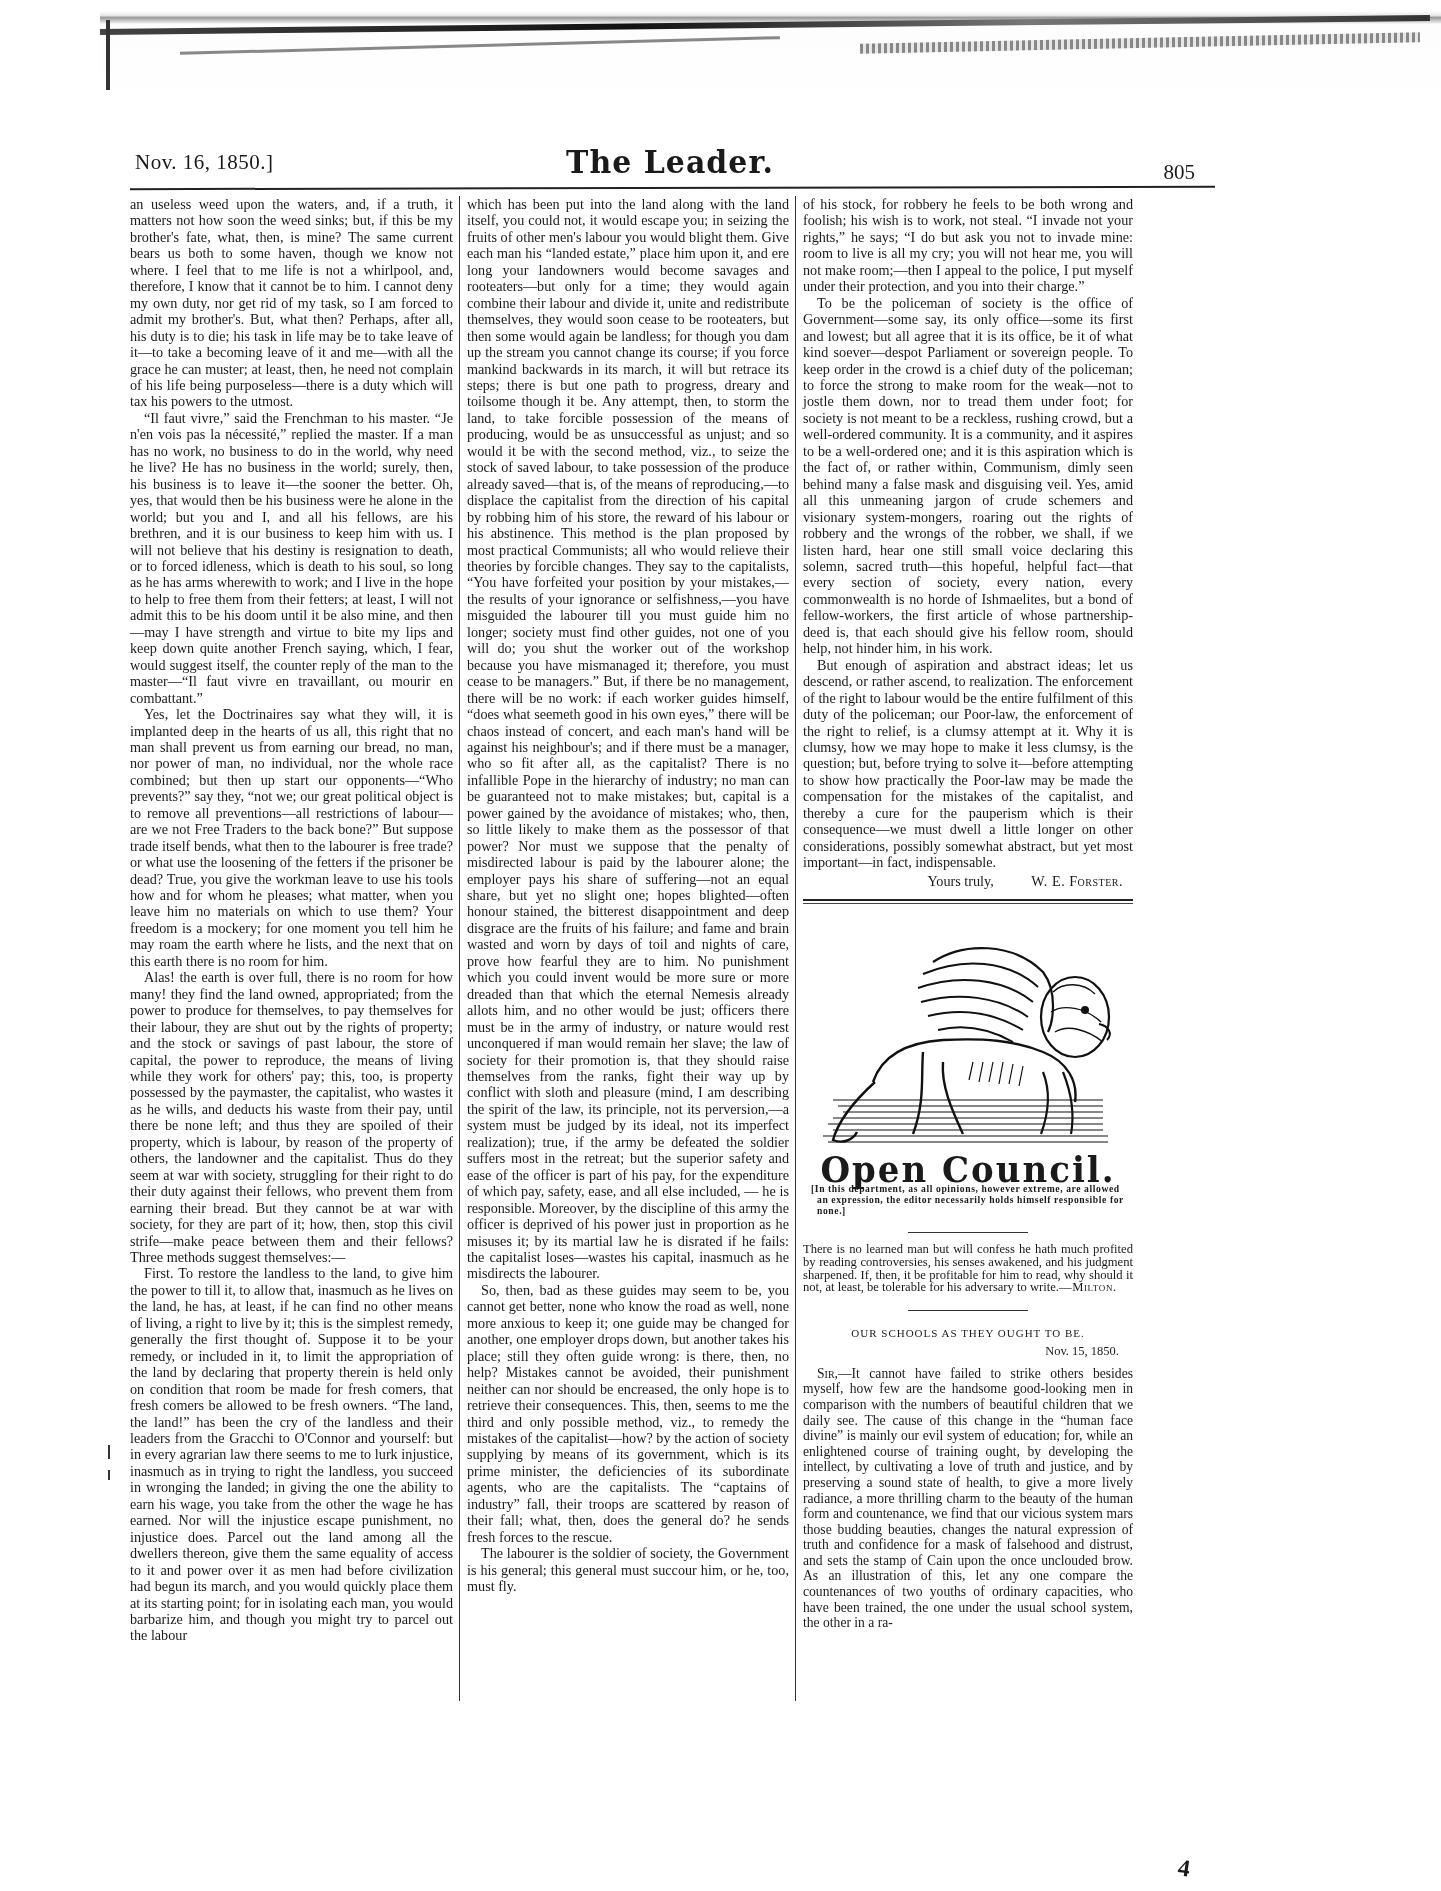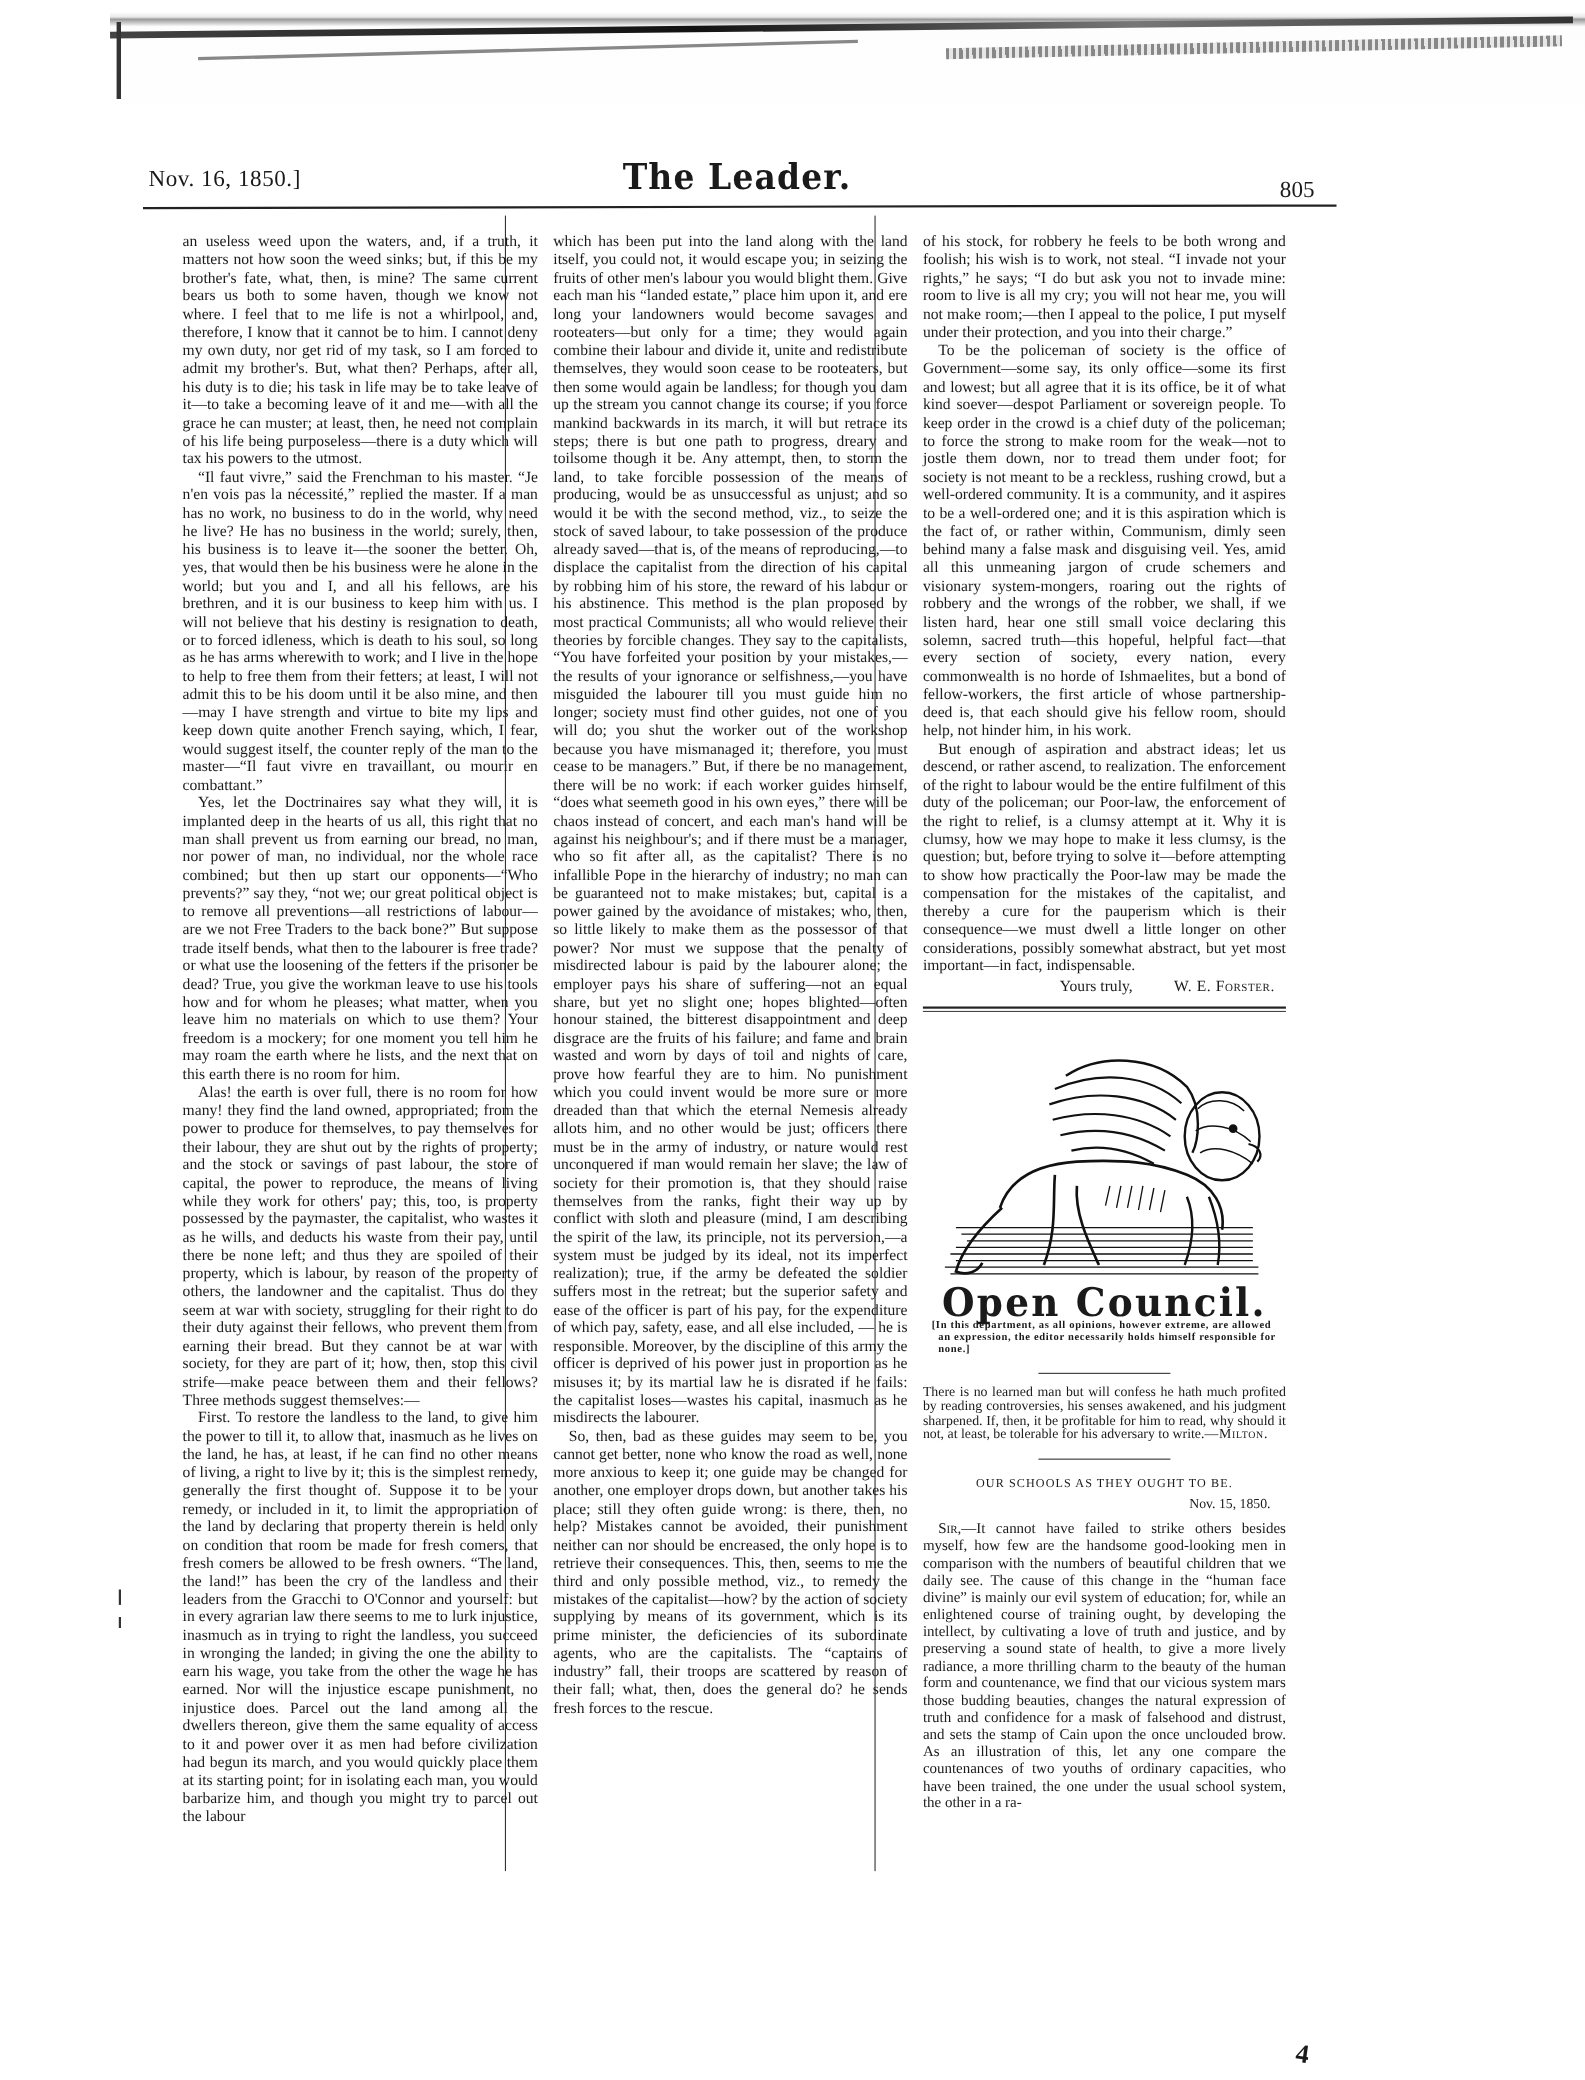--- a/index.html
+++ b/index.html
@@ -10,21 +10,21 @@
   .scan-streak.s2 { left: 180px; top: 44px; width: 600px; height: 3px; background: #888; transform: rotate(-1.5deg); }
   .scan-streak.s3 { left: 860px; top: 38px; width: 560px; height: 10px; background: repeating-linear-gradient(90deg,#555 0 3px,#ddd 3px 6px); transform: rotate(-1.2deg); opacity: .7; }
   .scan-streak.s4 { left: 106px; top: 20px; width: 4px; height: 70px; background: #333; }
 
   .masthead { position: absolute; left: 125px; top: 144px; width: 1090px; height: 36px; }
   .mast-date { position: absolute; left: 10px; top: 6px; font-size: 21px; letter-spacing: 0.5px; }
   .mast-title { position: absolute; left: 0; right: 0; top: 0; text-align: center; font-size: 30px; font-weight: bold; font-family: "DejaVu Serif", serif; letter-spacing: 1px; transform: scaleY(1.08); }
   .mast-page { position: absolute; right: 20px; top: 16px; font-size: 21px; }
   .mast-rule { position: absolute; left: 130px; top: 187px; width: 1085px; height: 2px; background: #222; transform: rotate(-0.12deg); }
 
-  .col { position: absolute; top: 212px; font-size: 14.2px; line-height: 16.45px; text-align: justify; hyphens: none; margin-left: 36px; }
+  .col { position: absolute; top: 196px; font-size: 14.2px; line-height: 16.45px; text-align: justify; hyphens: none; }
   .col p { margin: 0; text-indent: 0; }
   .col p.ind { text-indent: 14px; }
   .col1 { left: 130px; width: 323px; }
   .col2 { left: 467px; width: 322px; }
   .col3 { left: 803px; width: 330px; }
   .vrule { position: absolute; width: 1px; background: #333; top: 196px; }
   .vrule.v1 { left: 459px; height: 1505px; }
   .vrule.v2 { left: 795px; height: 1505px; }
 
   .sig { text-align: right; padding-right: 10px; margin-top: 2px !important; }
@@ -70,20 +70,21 @@
   <p>an useless weed upon the waters, and, if a truth, it matters not how soon the weed sinks; but, if this be my brother's fate, what, then, is mine? The same current bears us both to some haven, though we know not where. I feel that to me life is not a whirlpool, and, therefore, I know that it cannot be to him. I cannot deny my own duty, nor get rid of my task, so I am forced to admit my brother's. But, what then? Perhaps, after all, his duty is to die; his task in life may be to take leave of it—to take a becoming leave of it and me—with all the grace he can muster; at least, then, he need not complain of his life being purposeless—there is a duty which will tax his powers to the utmost.</p>
   <p class="ind">“Il faut vivre,” said the Frenchman to his master. “Je n'en vois pas la nécessité,” replied the master. If a man has no work, no business to do in the world, why need he live? He has no business in the world; surely, then, his business is to leave it—the sooner the better. Oh, yes, that would then be his business were he alone in the world; but you and I, and all his fellows, are his brethren, and it is our business to keep him with us. I will not believe that his destiny is resignation to death, or to forced idleness, which is death to his soul, so long as he has arms wherewith to work; and I live in the hope to help to free them from their fetters; at least, I will not admit this to be his doom until it be also mine, and then—may I have strength and virtue to bite my lips and keep down quite another French saying, which, I fear, would suggest itself, the counter reply of the man to the master—“Il faut vivre en travaillant, ou mourir en combattant.”</p>
   <p class="ind">Yes, let the Doctrinaires say what they will, it is implanted deep in the hearts of us all, this right that no man shall prevent us from earning our bread, no man, nor power of man, no individual, nor the whole race combined; but then up start our opponents—“Who prevents?” say they, “not we; our great political object is to remove all preventions—all restrictions of labour—are we not Free Traders to the back bone?” But suppose trade itself bends, what then to the labourer is free trade? or what use the loosening of the fetters if the prisoner be dead? True, you give the workman leave to use his tools how and for whom he pleases; what matter, when you leave him no materials on which to use them? Your freedom is a mockery; for one moment you tell him he may roam the earth where he lists, and the next that on this earth there is no room for him.</p>
   <p class="ind">Alas! the earth is over full, there is no room for how many! they find the land owned, appropriated; from the power to produce for themselves, to pay themselves for their labour, they are shut out by the rights of property; and the stock or savings of past labour, the store of capital, the power to reproduce, the means of living while they work for others' pay; this, too, is property possessed by the paymaster, the capitalist, who wastes it as he wills, and deducts his waste from their pay, until there be none left; and thus they are spoiled of their property, which is labour, by reason of the property of others, the landowner and the capitalist. Thus do they seem at war with society, struggling for their right to do their duty against their fellows, who prevent them from earning their bread. But they cannot be at war with society, for they are part of it; how, then, stop this civil strife—make peace between them and their fellows? Three methods suggest themselves:—</p>
   <p class="ind">First. To restore the landless to the land, to give him the power to till it, to allow that, inasmuch as he lives on the land, he has, at least, if he can find no other means of living, a right to live by it; this is the simplest remedy, generally the first thought of. Suppose it to be your remedy, or included in it, to limit the appropriation of the land by declaring that property therein is held only on condition that room be made for fresh comers, that fresh comers be allowed to be fresh owners. “The land, the land!” has been the cry of the landless and their leaders from the Gracchi to O'Connor and yourself: but in every agrarian law there seems to me to lurk injustice, inasmuch as in trying to right the landless, you succeed in wronging the landed; in giving the one the ability to earn his wage, you take from the other the wage he has earned. Nor will the injustice escape punishment, no injustice does. Parcel out the land among all the dwellers thereon, give them the same equality of access to it and power over it as men had before civilization had begun its march, and you would quickly place them at its starting point; for in isolating each man, you would barbarize him, and though you might try to parcel out the labour</p>
 </section>
 
 <section class="col col2">
   <p>which has been put into the land along with the land itself, you could not, it would escape you; in seizing the fruits of other men's labour you would blight them. Give each man his “landed estate,” place him upon it, and ere long your landowners would become savages and rooteaters—but only for a time; they would again combine their labour and divide it, unite and redistribute themselves, they would soon cease to be rooteaters, but then some would again be landless; for though you dam up the stream you cannot change its course; if you force mankind backwards in its march, it will but retrace its steps; there is but one path to progress, dreary and toilsome though it be. Any attempt, then, to storm the land, to take forcible possession of the means of producing, would be as unsuccessful as unjust; and so would it be with the second method, viz., to seize the stock of saved labour, to take possession of the produce already saved—that is, of the means of reproducing,—to displace the capitalist from the direction of his capital by robbing him of his store, the reward of his labour or his abstinence. This method is the plan proposed by most practical Communists; all who would relieve their theories by forcible changes. They say to the capitalists, “You have forfeited your position by your mistakes,—the results of your ignorance or selfishness,—you have misguided the labourer till you must guide him no longer; society must find other guides, not one of you will do; you shut the worker out of the workshop because you have mismanaged it; therefore, you must cease to be managers.” But, if there be no management, there will be no work: if each worker guides himself, “does what seemeth good in his own eyes,” there will be chaos instead of concert, and each man's hand will be against his neighbour's; and if there must be a manager, who so fit after all, as the capitalist? There is no infallible Pope in the hierarchy of industry; no man can be guaranteed not to make mistakes; but, capital is a power gained by the avoidance of mistakes; who, then, so little likely to make them as the possessor of that power? Nor must we suppose that the penalty of misdirected labour is paid by the labourer alone; the employer pays his share of suffering—not an equal share, but yet no slight one; hopes blighted—often honour stained, the bitterest disappointment and deep disgrace are the fruits of his failure; and fame and brain wasted and worn by days of toil and nights of care, prove how fearful they are to him. No punishment which you could invent would be more sure or more dreaded than that which the eternal Nemesis already allots him, and no other would be just; officers there must be in the army of industry, or nature would rest unconquered if man would remain her slave; the law of society for their promotion is, that they should raise themselves from the ranks, fight their way up by conflict with sloth and pleasure (mind, I am describing the spirit of the law, its principle, not its perversion,—a system must be judged by its ideal, not its imperfect realization); true, if the army be defeated the soldier suffers most in the retreat; but the superior safety and ease of the officer is part of his pay, for the expenditure of which pay, safety, ease, and all else included, — he is responsible. Moreover, by the discipline of this army the officer is deprived of his power just in proportion as he misuses it; by its martial law he is disrated if he fails: the capitalist loses—wastes his capital, inasmuch as he misdirects the labourer.</p>
   <p class="ind">So, then, bad as these guides may seem to be, you cannot get better, none who know the road as well, none more anxious to keep it; one guide may be changed for another, one employer drops down, but another takes his place; still they often guide wrong: is there, then, no help? Mistakes cannot be avoided, their punishment neither can nor should be encreased, the only hope is to retrieve their consequences. This, then, seems to me the third and only possible method, viz., to remedy the mistakes of the capitalist—how? by the action of society supplying by means of its government, which is its prime minister, the deficiencies of its subordinate agents, who are the capitalists. The “captains of industry” fall, their troops are scattered by reason of their fall; what, then, does the general do? he sends fresh forces to the rescue.</p>
+  <p class="ind">The labourer is the soldier of society, the Government is his general; this general must succour him, or he, too, must fly.</p>
 </section>
 
 <section class="col col3">
   <p>of his stock, for robbery he feels to be both wrong and foolish; his wish is to work, not steal. “I invade not your rights,” he says; “I do but ask you not to invade mine: room to live is all my cry; you will not hear me, you will not make room;—then I appeal to the police, I put myself under their protection, and you into their charge.”</p>
   <p class="ind">To be the policeman of society is the office of Government—some say, its only office—some its first and lowest; but all agree that it is its office, be it of what kind soever—despot Parliament or sovereign people. To keep order in the crowd is a chief duty of the policeman; to force the strong to make room for the weak—not to jostle them down, nor to tread them under foot; for society is not meant to be a reckless, rushing crowd, but a well-ordered community. It is a community, and it aspires to be a well-ordered one; and it is this aspiration which is the fact of, or rather within, Communism, dimly seen behind many a false mask and disguising veil. Yes, amid all this unmeaning jargon of crude schemers and visionary system-mongers, roaring out the rights of robbery and the wrongs of the robber, we shall, if we listen hard, hear one still small voice declaring this solemn, sacred truth—this hopeful, helpful fact—that every section of society, every nation, every commonwealth is no horde of Ishmaelites, but a bond of fellow-workers, the first article of whose partnership-deed is, that each should give his fellow room, should help, not hinder him, in his work.</p>
   <p class="ind">But enough of aspiration and abstract ideas; let us descend, or rather ascend, to realization. The enforcement of the right to labour would be the entire fulfilment of this duty of the policeman; our Poor-law, the enforcement of the right to relief, is a clumsy attempt at it. Why it is clumsy, how we may hope to make it less clumsy, is the question; but, before trying to solve it—before attempting to show how practically the Poor-law may be made the compensation for the mistakes of the capitalist, and thereby a cure for the pauperism which is their consequence—we must dwell a little longer on other considerations, possibly somewhat abstract, but yet most important—in fact, indispensable.</p>
   <p class="sig">
     <span>Yours truly,</span>
     <span class="name">W. E. Forster.</span>
   </p>

